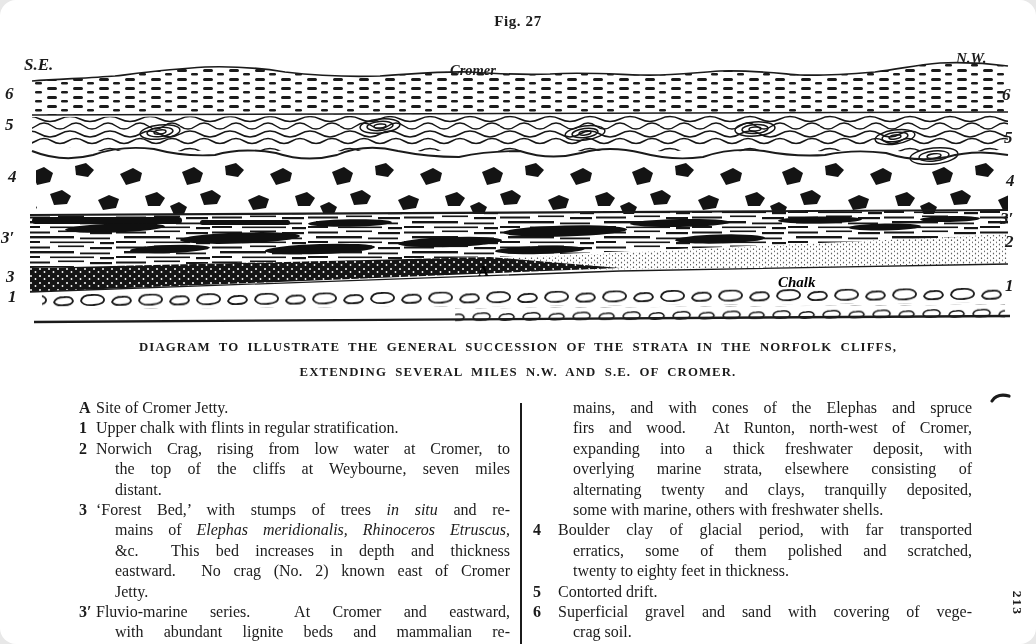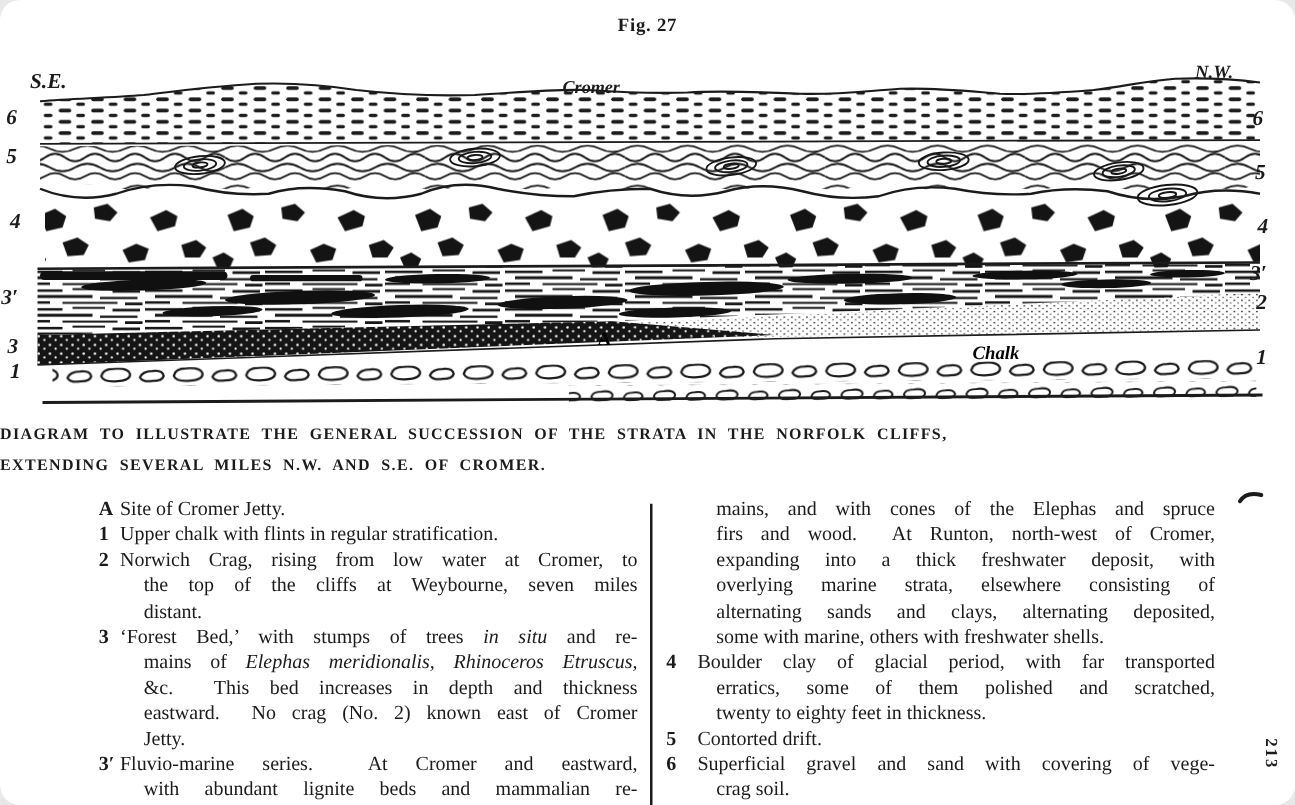--- a/index.html
+++ b/index.html
@@ -8,21 +8,21 @@
   
   .figlbl{position:absolute;top:13px;left:0;width:100%;text-align:center;
           font-weight:bold;font-size:15px;letter-spacing:.6px;}
   
   .diag{position:absolute;left:20px;top:50px;}
   
   .dlab{position:absolute;font-style:italic;font-weight:bold;white-space:nowrap;}
   .scale{position:absolute;font-style:italic;font-weight:bold;font-size:17px;line-height:17px;}
   .svgt{font-family:"Liberation Serif","DejaVu Serif",serif;font-style:italic;font-weight:bold;}
   
-  .cap{position:absolute;left:0;width:100%;font-weight:bold;
+  .cap{position:absolute;left:0;width:100%;text-align:center;font-weight:bold;
        font-size:12.8px;letter-spacing:1.1px;word-spacing:4px;}
   
   .lgd{position:absolute;top:398px;font-size:16px;line-height:20.4px;}
   .colL{left:73px;width:437px;}
   .colR{left:531px;width:441px;}
   .lgd-item{position:relative;padding-left:42px;}
   .num{position:absolute;left:6px;top:0;font-weight:bold;text-indent:0;}
   .colR .num{left:2px;}
   .ln{text-align:justify;}
   .fl{text-indent:-19px;}
@@ -239,21 +239,21 @@
       <div class="ln j">with abundant lignite beds and mammalian re-</div>
     </div>
   </div>
 
   <div class="lgd colR">
     <div class="lgd-item">
       <div class="ln j">mains, and with cones of the Elephas and spruce</div>
       <div class="ln j">firs and wood.&nbsp; At Runton, north-west of Cromer,</div>
       <div class="ln j">expanding into a thick freshwater deposit, with</div>
       <div class="ln j">overlying marine strata, elsewhere consisting of</div>
-      <div class="ln j">alternating sands and clays, alternating deposited,</div>
+      <div class="ln j">alternating twenty and clays, tranquilly deposited,</div>
       <div class="ln last">some with marine, others with freshwater shells.</div>
     </div>
     <div class="lgd-item">
       <span class="num">4</span>
       <div class="ln fl j">Boulder clay of glacial period, with far transported</div>
       <div class="ln j">erratics, some of them polished and scratched,</div>
       <div class="ln last">twenty to eighty feet in thickness.</div>
     </div>
     <div class="lgd-item">
       <span class="num">5</span>

